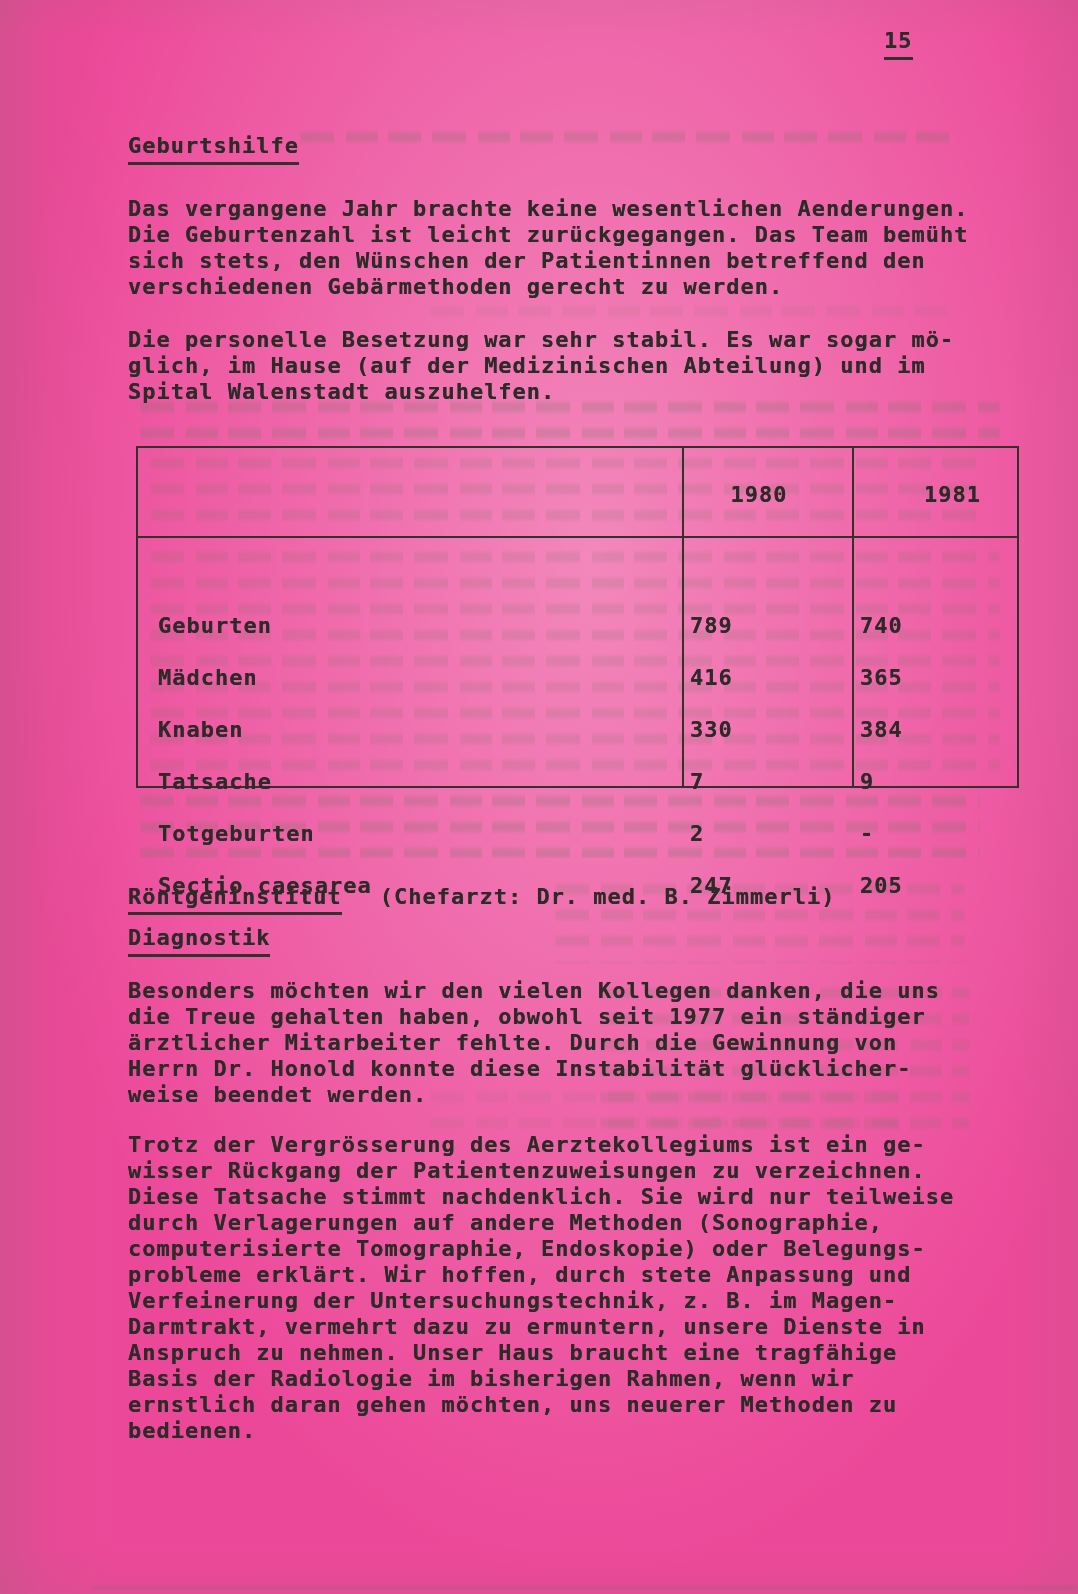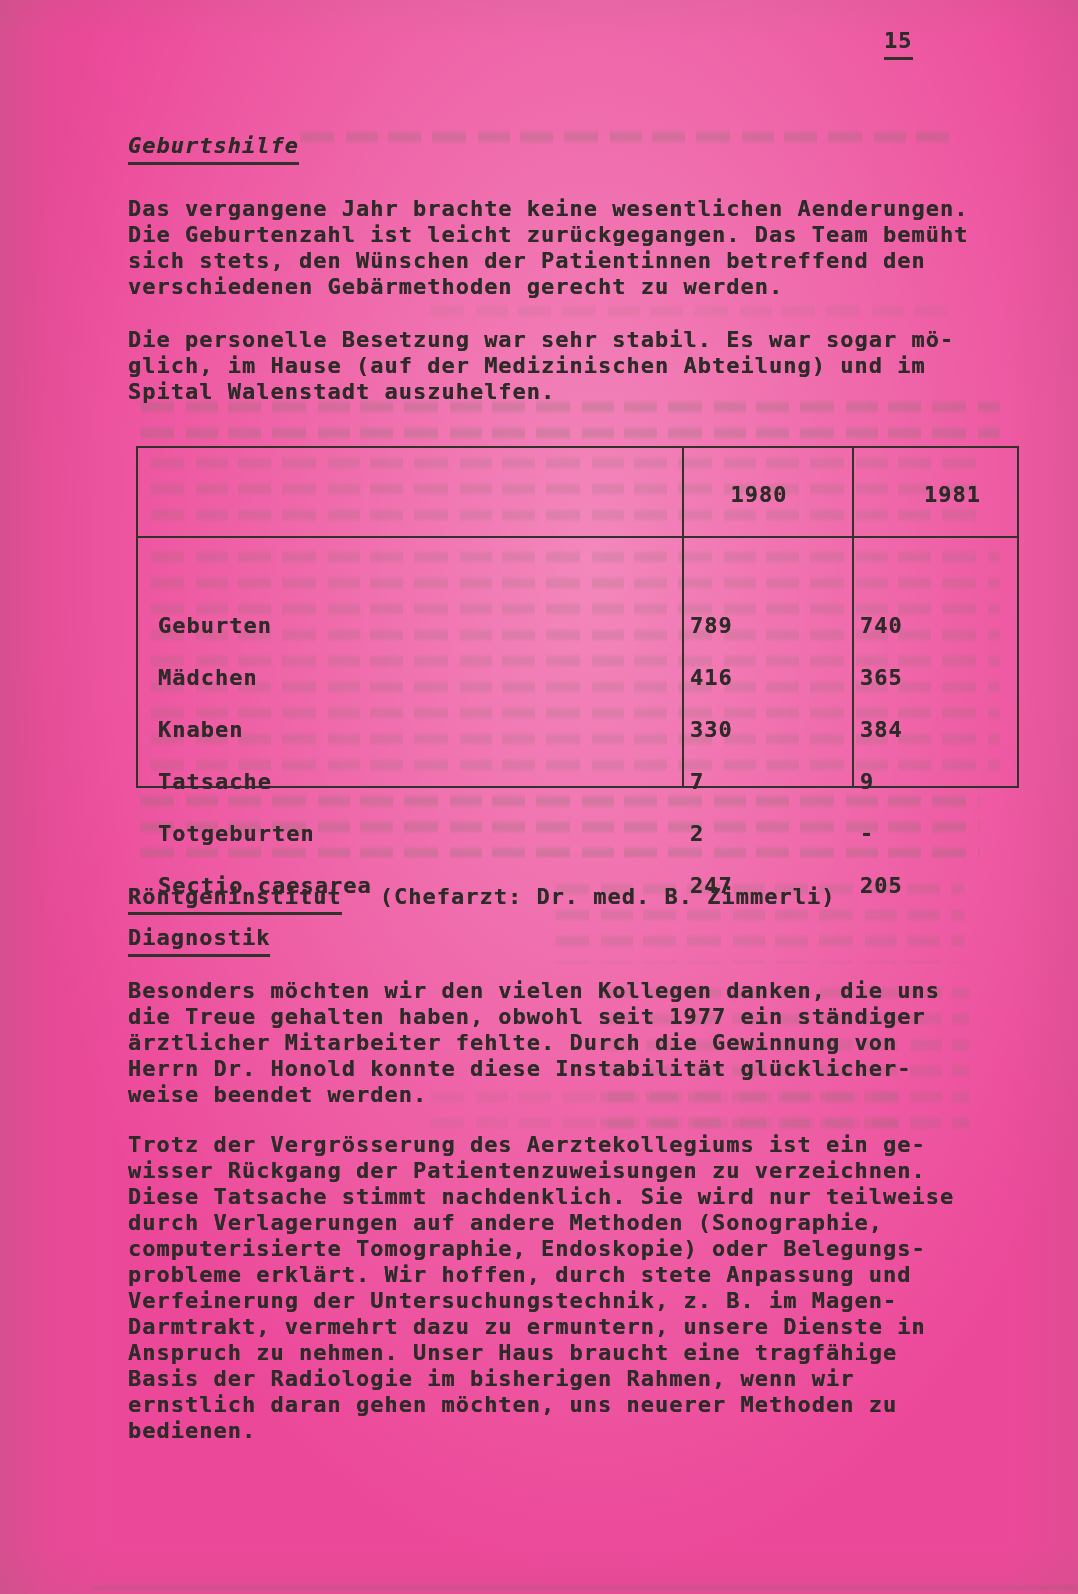--- a/index.html
+++ b/index.html
@@ -82,21 +82,21 @@
   <div class="ghost g-med" style="left:150px; top:452px; width:830px; height:78px;"></div>
   <div class="ghost g-med" style="left:150px; top:546px; width:850px; height:238px;"></div>
   <div class="ghost g-strong" style="left:140px; top:790px; width:840px; height:68px;"></div>
   <div class="ghost g-med" style="left:555px; top:878px; width:410px; height:86px;"></div>
   <div class="ghost g-med" style="left:600px; top:982px; width:370px; height:150px;"></div>
   <div class="ghost g-faint" style="left:430px; top:1086px; width:470px; height:44px;"></div>
   <div class="scan-line"></div>
 
   <div class="tw underlined" style="left:884px; top:28px;">15</div>
 
-  <div class="tw underlined" style="left:128px; top:133px;font-style:italic;">Geburtshilfe</div>
+  <div class="tw underlined" style="left:128px; top:133px;">Geburtshilfe</div>
 
   <div class="tw" style="left:128px; top:196px; width:860px;">Das vergangene Jahr brachte keine wesentlichen Aenderungen.
 Die Geburtenzahl ist leicht zurückgegangen. Das Team bemüht
 sich stets, den Wünschen der Patientinnen betreffend den
 verschiedenen Gebärmethoden gerecht zu werden.</div>
 
   <div class="tw" style="left:128px; top:327px; width:860px;">Die personelle Besetzung war sehr stabil. Es war sogar mö-
 glich, im Hause (auf der Medizinischen Abteilung) und im
 Spital Walenstadt auszuhelfen.</div>
 

